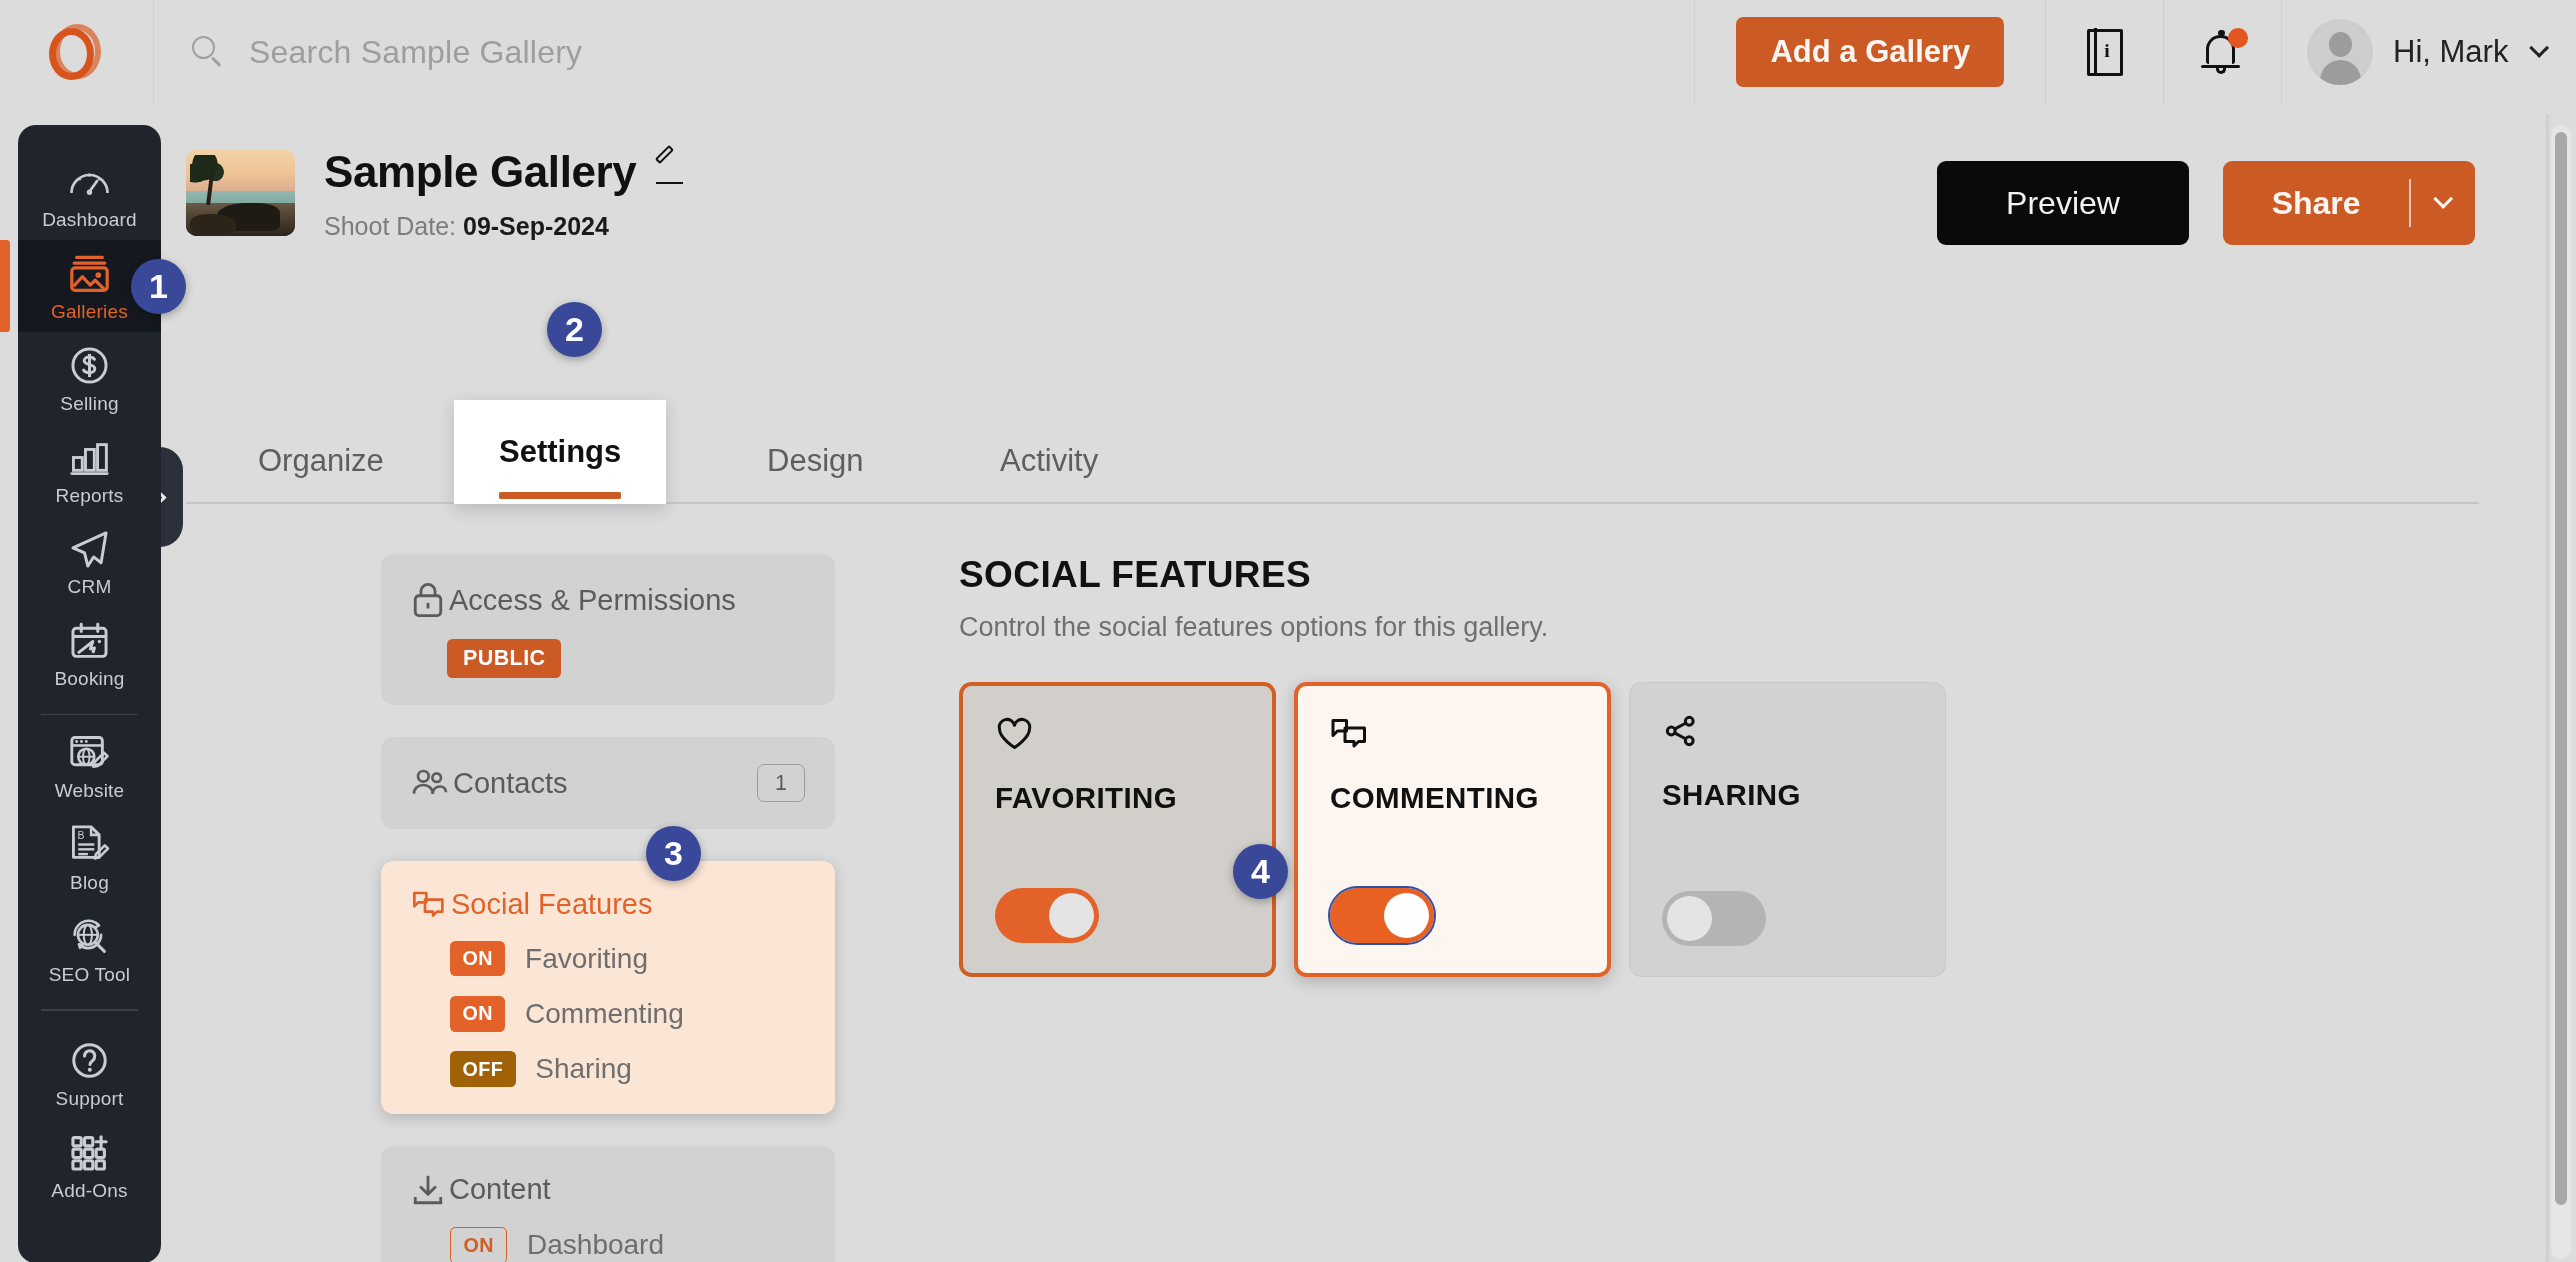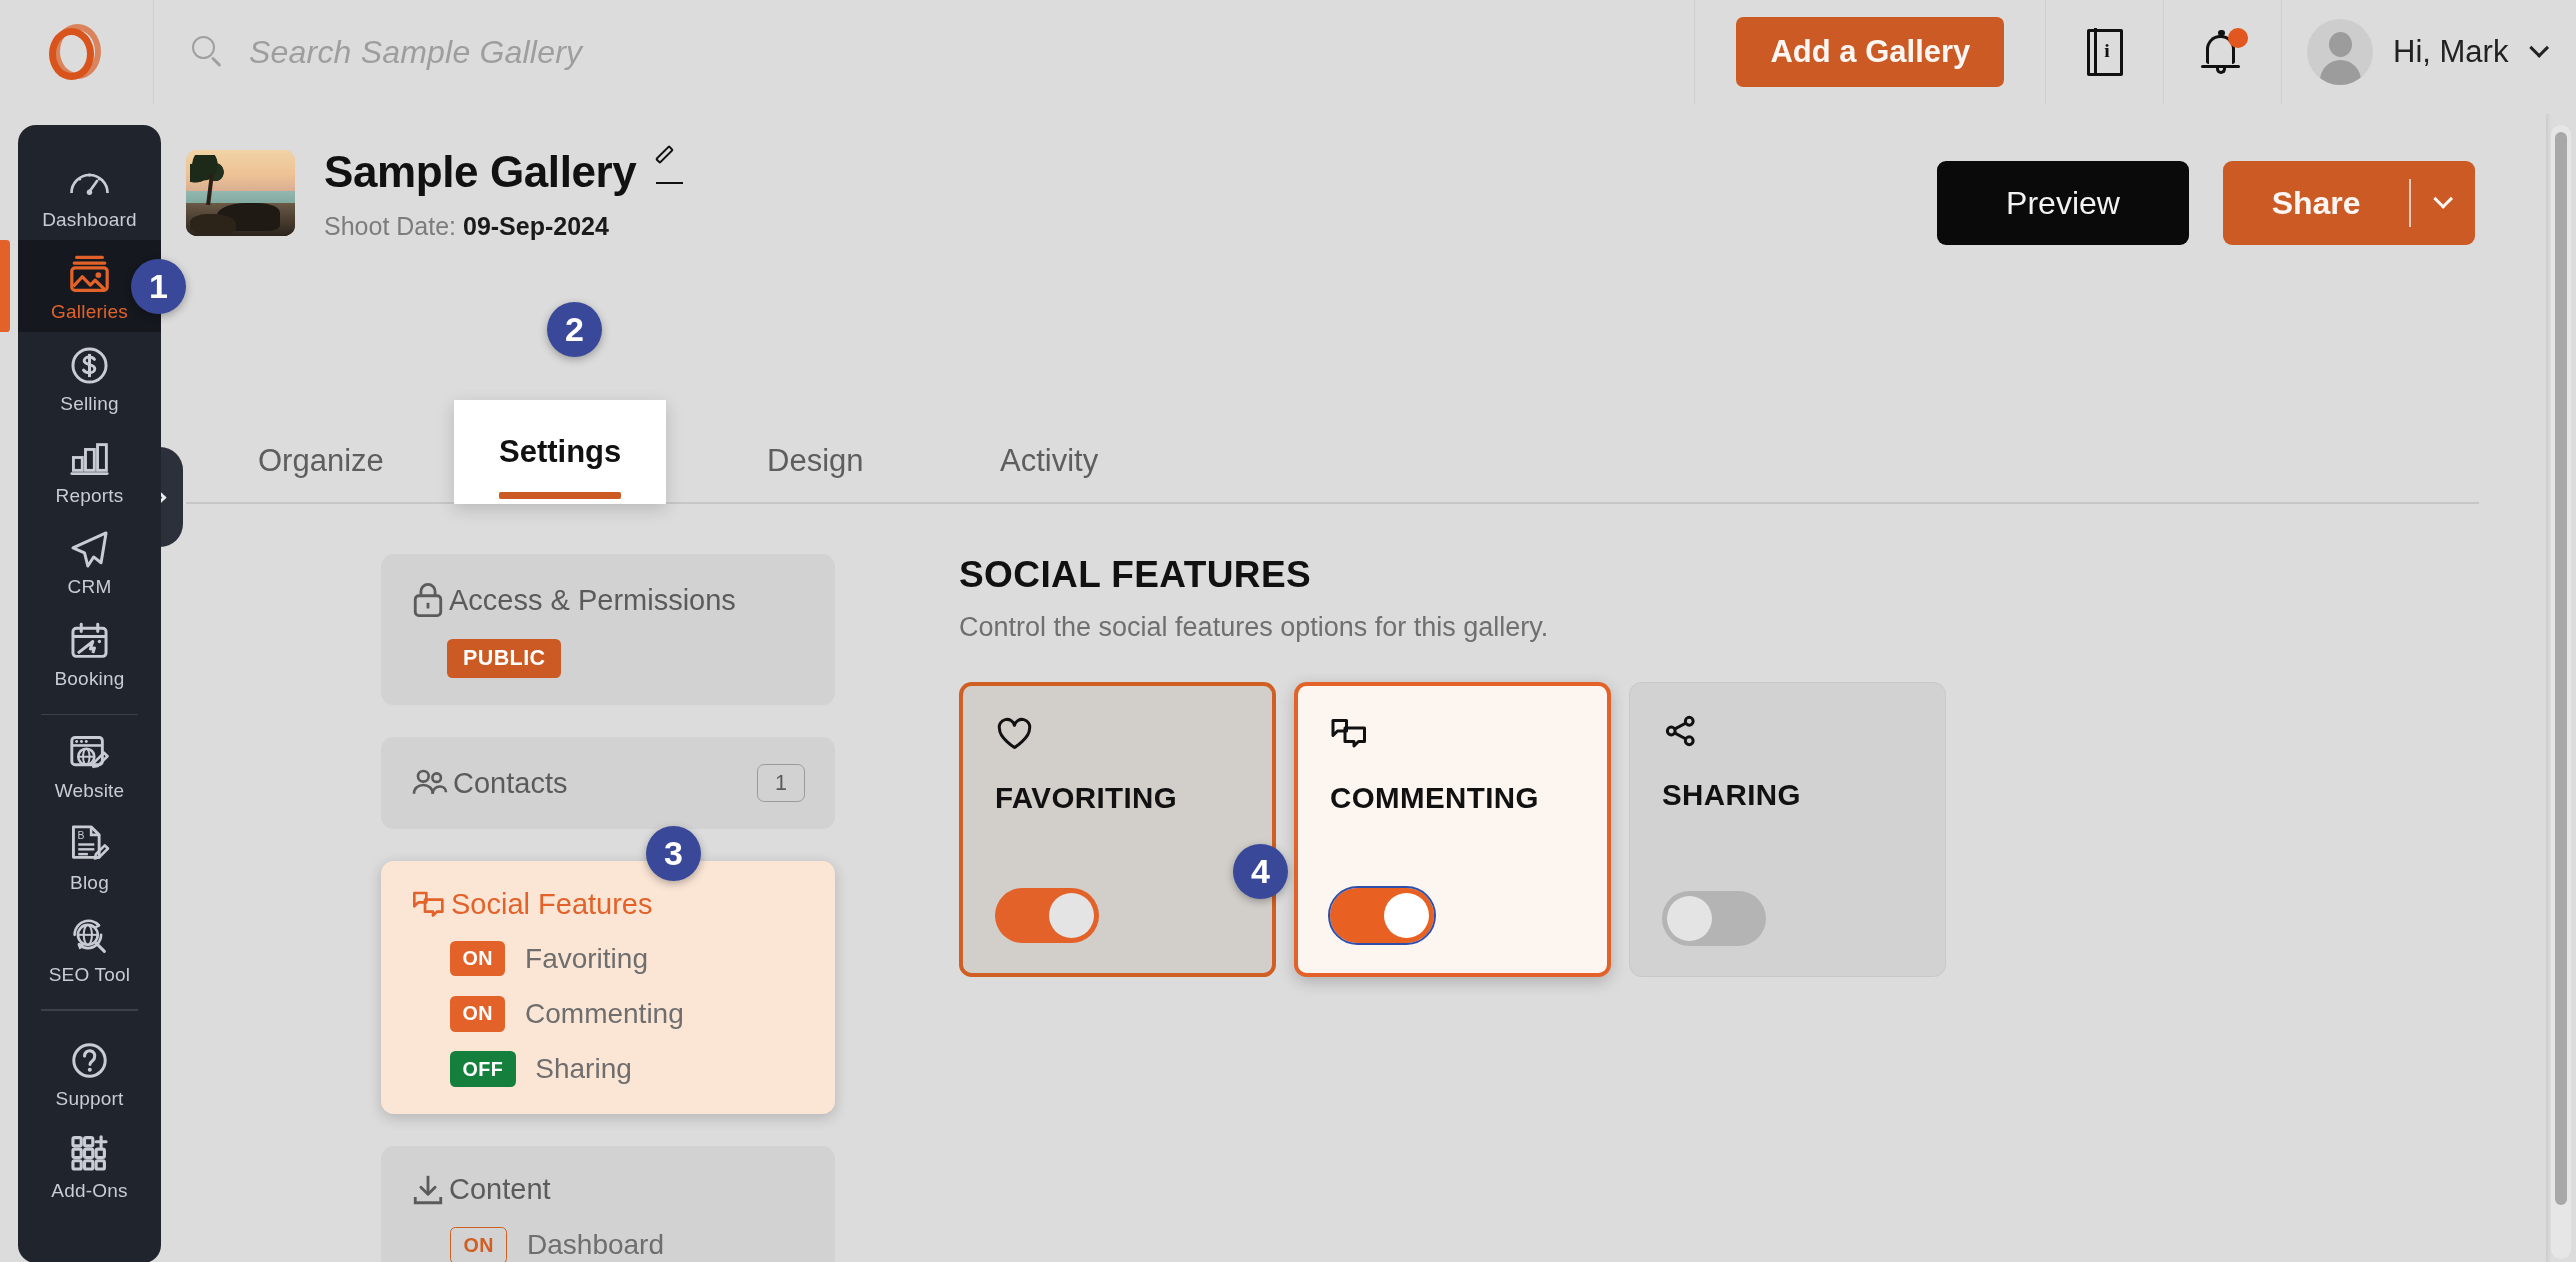--- a/index.html
+++ b/index.html
@@ -27,21 +27,21 @@
     width: 47px; height: 55px; border-radius: 50%;
     border: 6.3px solid #d9845c;
   }
   .logo-mark .ring-b {
     position: absolute; left: 1.8px; top: 5.4px;
     width: 45px; height: 52px; border-radius: 50%;
     border: 7.2px solid #d9541c;
   }
   .search-cell {
     flex: 1; display: flex; align-items: center; gap: 25px;
-    padding-left: 38px; border-right: 1.8px solid #cfcfcf; font-style: italic;
+    padding-left: 38px; border-right: 1.8px solid #cfcfcf;
   }
   .search-ph { font-size: 32px; color: #9e9e9e; letter-spacing: 0.2px; }
   .mag { width: 32px; height: 32px; position: relative; flex: none; }
   .mag .circ { position: absolute; left: 0; top: 0; width: 23px; height: 23px;
     border: 2.7px solid #a0a0a0; border-radius: 50%; }
   .mag .hand { position: absolute; left: 19.7px; top: 19.7px; width: 11.6px; height: 2.7px;
     background: #a0a0a0; transform: rotate(45deg); transform-origin: left center; border-radius: 1.8px;}
 
   .addgal-cell { display: flex; align-items: center; padding: 0 41px; border-right: 1.8px solid #cfcfcf; }
   .btn-add {
@@ -165,21 +165,21 @@
   .scard-head .ttl { font-size: 29px; color:#5b5b5b; flex:1; }
   .badge-pub { display:inline-block; background:#cc5a24; color:#fff; font-size:21.5px; font-weight:700;
      padding: 7.2px 16px; border-radius:5.4px; margin-top:19.7px; margin-left:36px; letter-spacing:0.4px;}
   .cnt-box { border:1.8px solid #9a9a9a; border-radius:7.2px; min-width:48px; height:38px;
      display:flex; align-items:center; justify-content:center; font-size:21.5px; color:#5b5b5b;}
   .scard.active { background:#fbe6d6; box-shadow: 0 3.6px 14.3px rgba(0,0,0,.18); }
   .scard.active .ttl { color:#e2622a; }
   .sub-row { display:flex; align-items:center; gap: 19.7px; margin-top: 19.7px; margin-left: 39px; }
   .pill { font-size:19.7px; font-weight:700; border-radius:5.4px; padding: 6.3px 12.5px; letter-spacing:0.4px; min-width:55px; text-align:center;}
   .pill.on-solid { background:#e2622a; color:#fff; }
-  .pill.off-solid { background:#15803d; color:#fff; }
+  .pill.off-solid { background:#a16207; color:#fff; }
   .pill.on-outline { border:1.8px solid #cf5f22; color:#cf5f22; background:transparent;}
   .sub-lbl { font-size: 28px; color:#6e6e6e; }
 
   
   .content { position: absolute; left: 798px; top: 440px; }
   .sec-title { font-size: 37px; font-weight: 700; color:#111; letter-spacing: 0.4px; }
   .sec-sub { font-size: 27px; color:#6f6f6f; margin-top: 16px; }
   .cards { display:flex; gap: 18px; margin-top: 39px; }
   .fcard { width: 317px; height: 295px; border-radius: 12.5px; padding: 30px 32px;
            display:flex; flex-direction:column; position: relative; }

